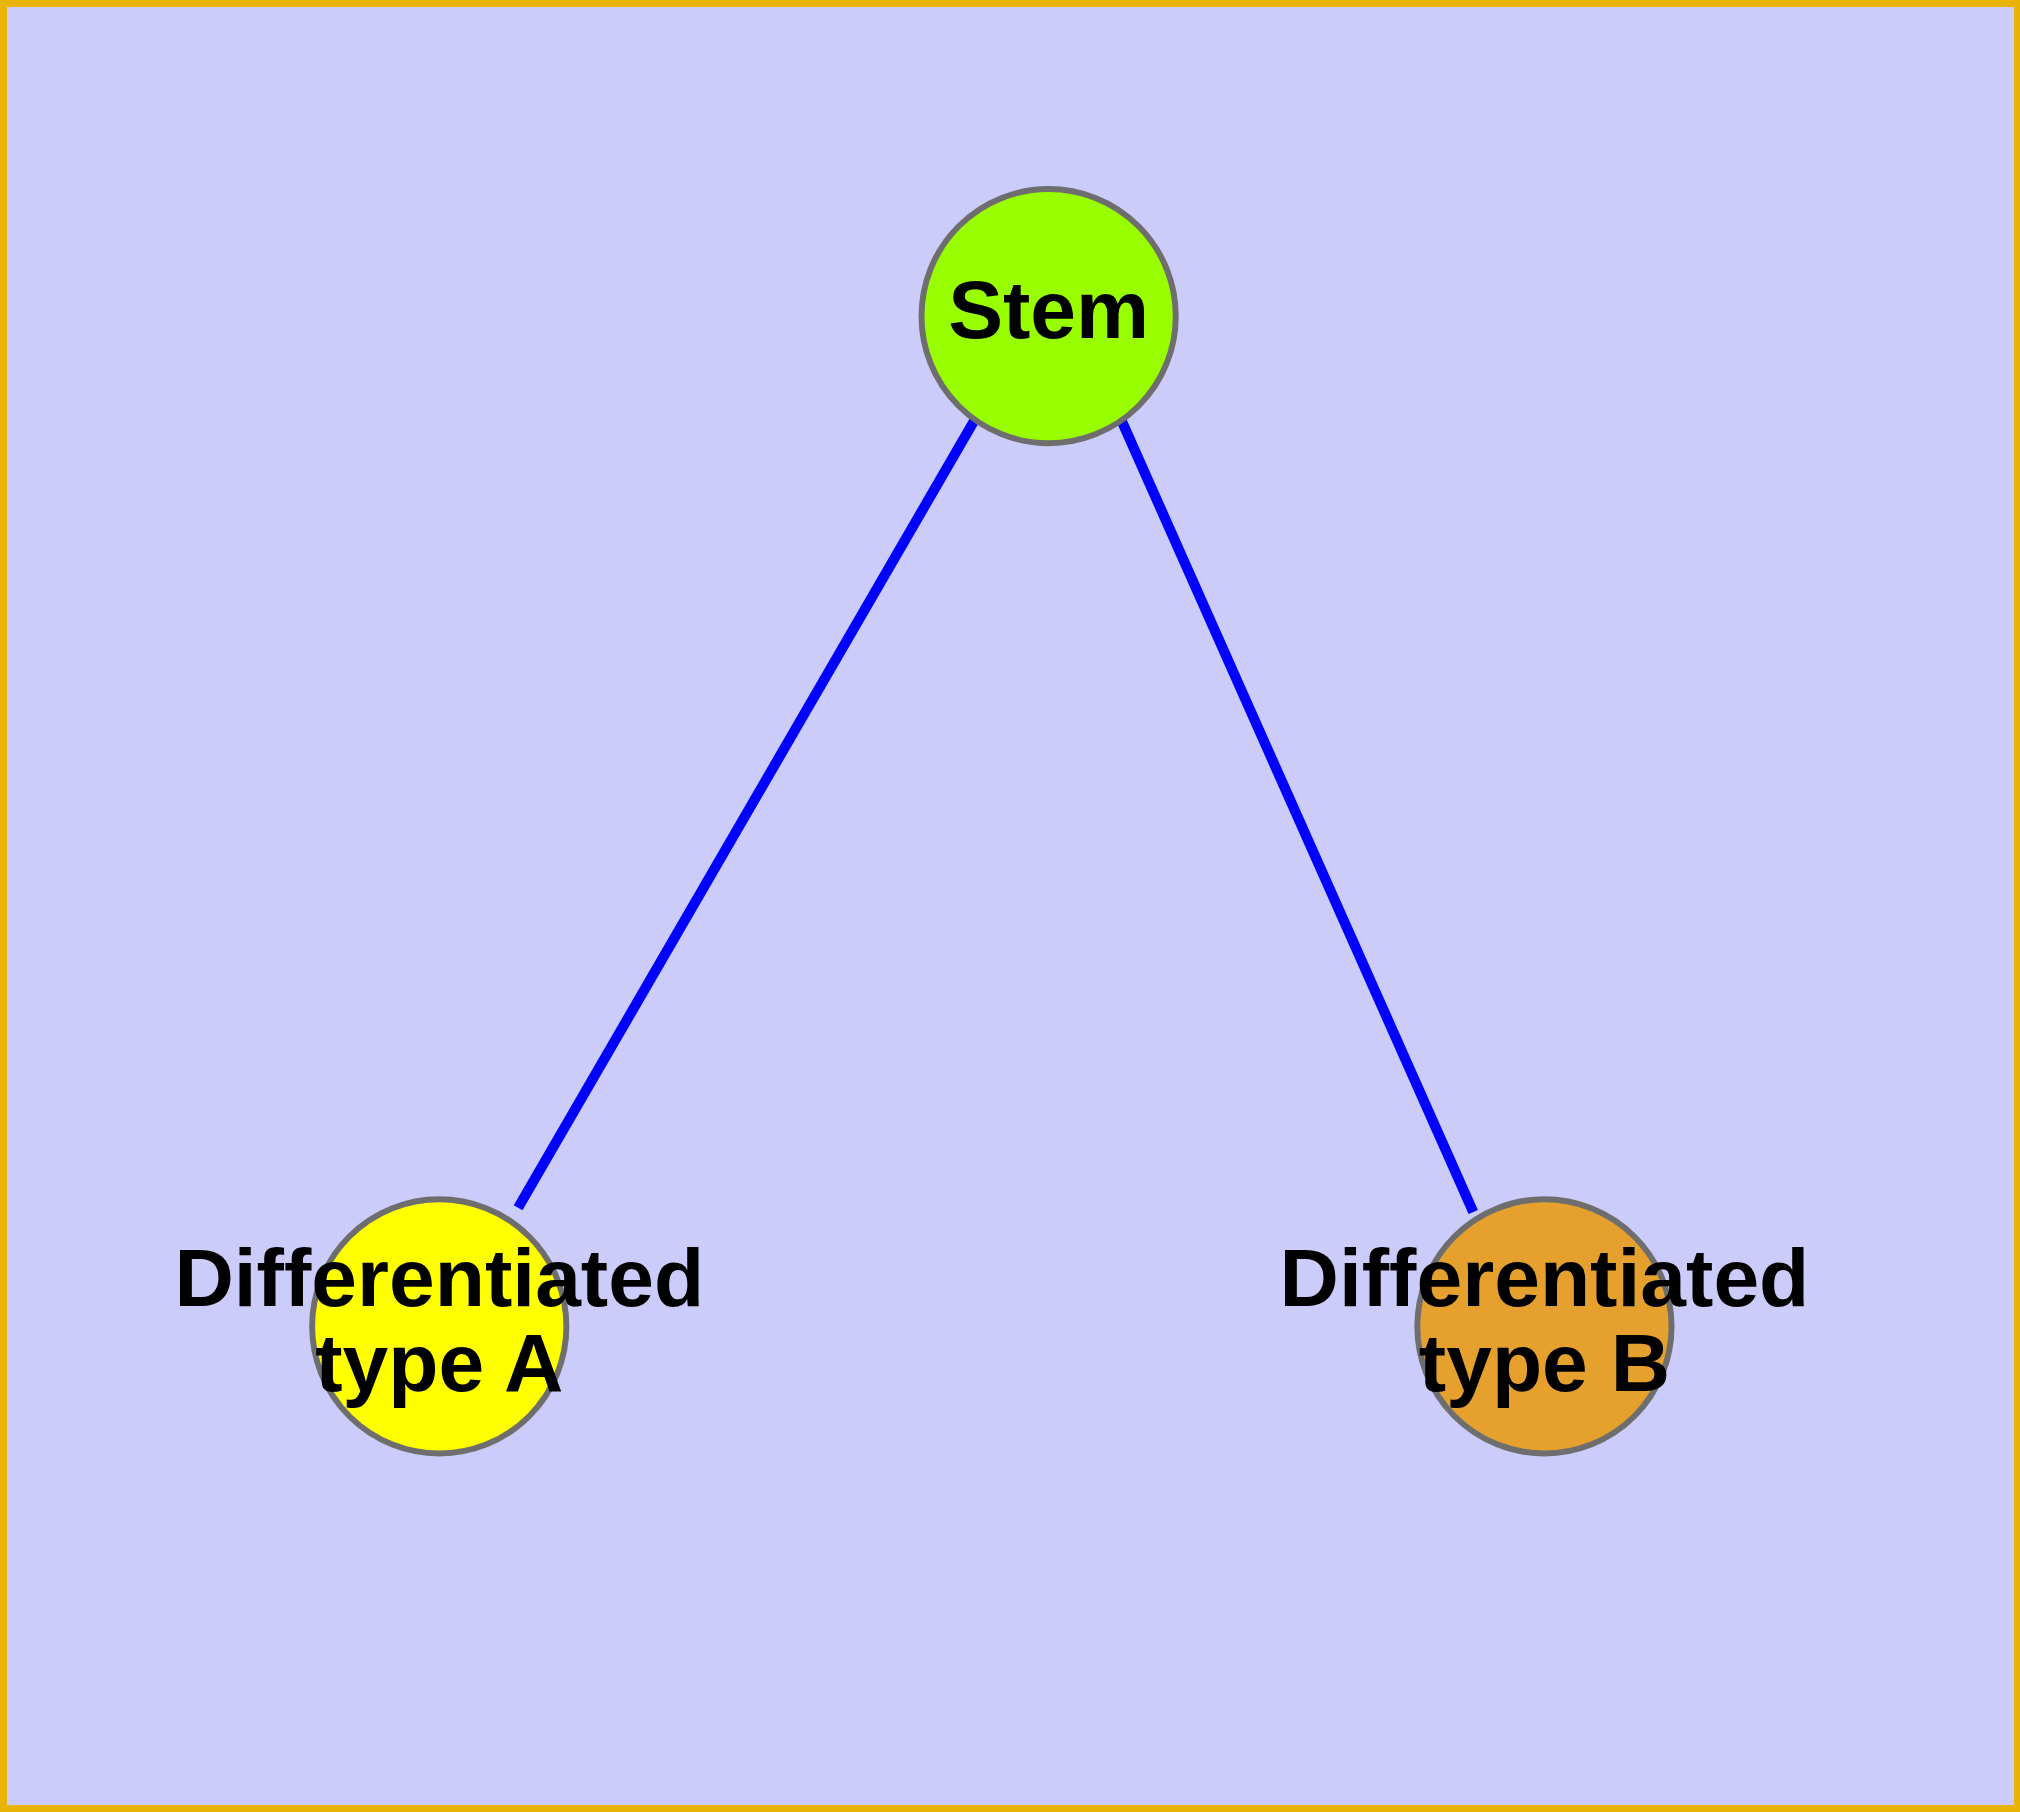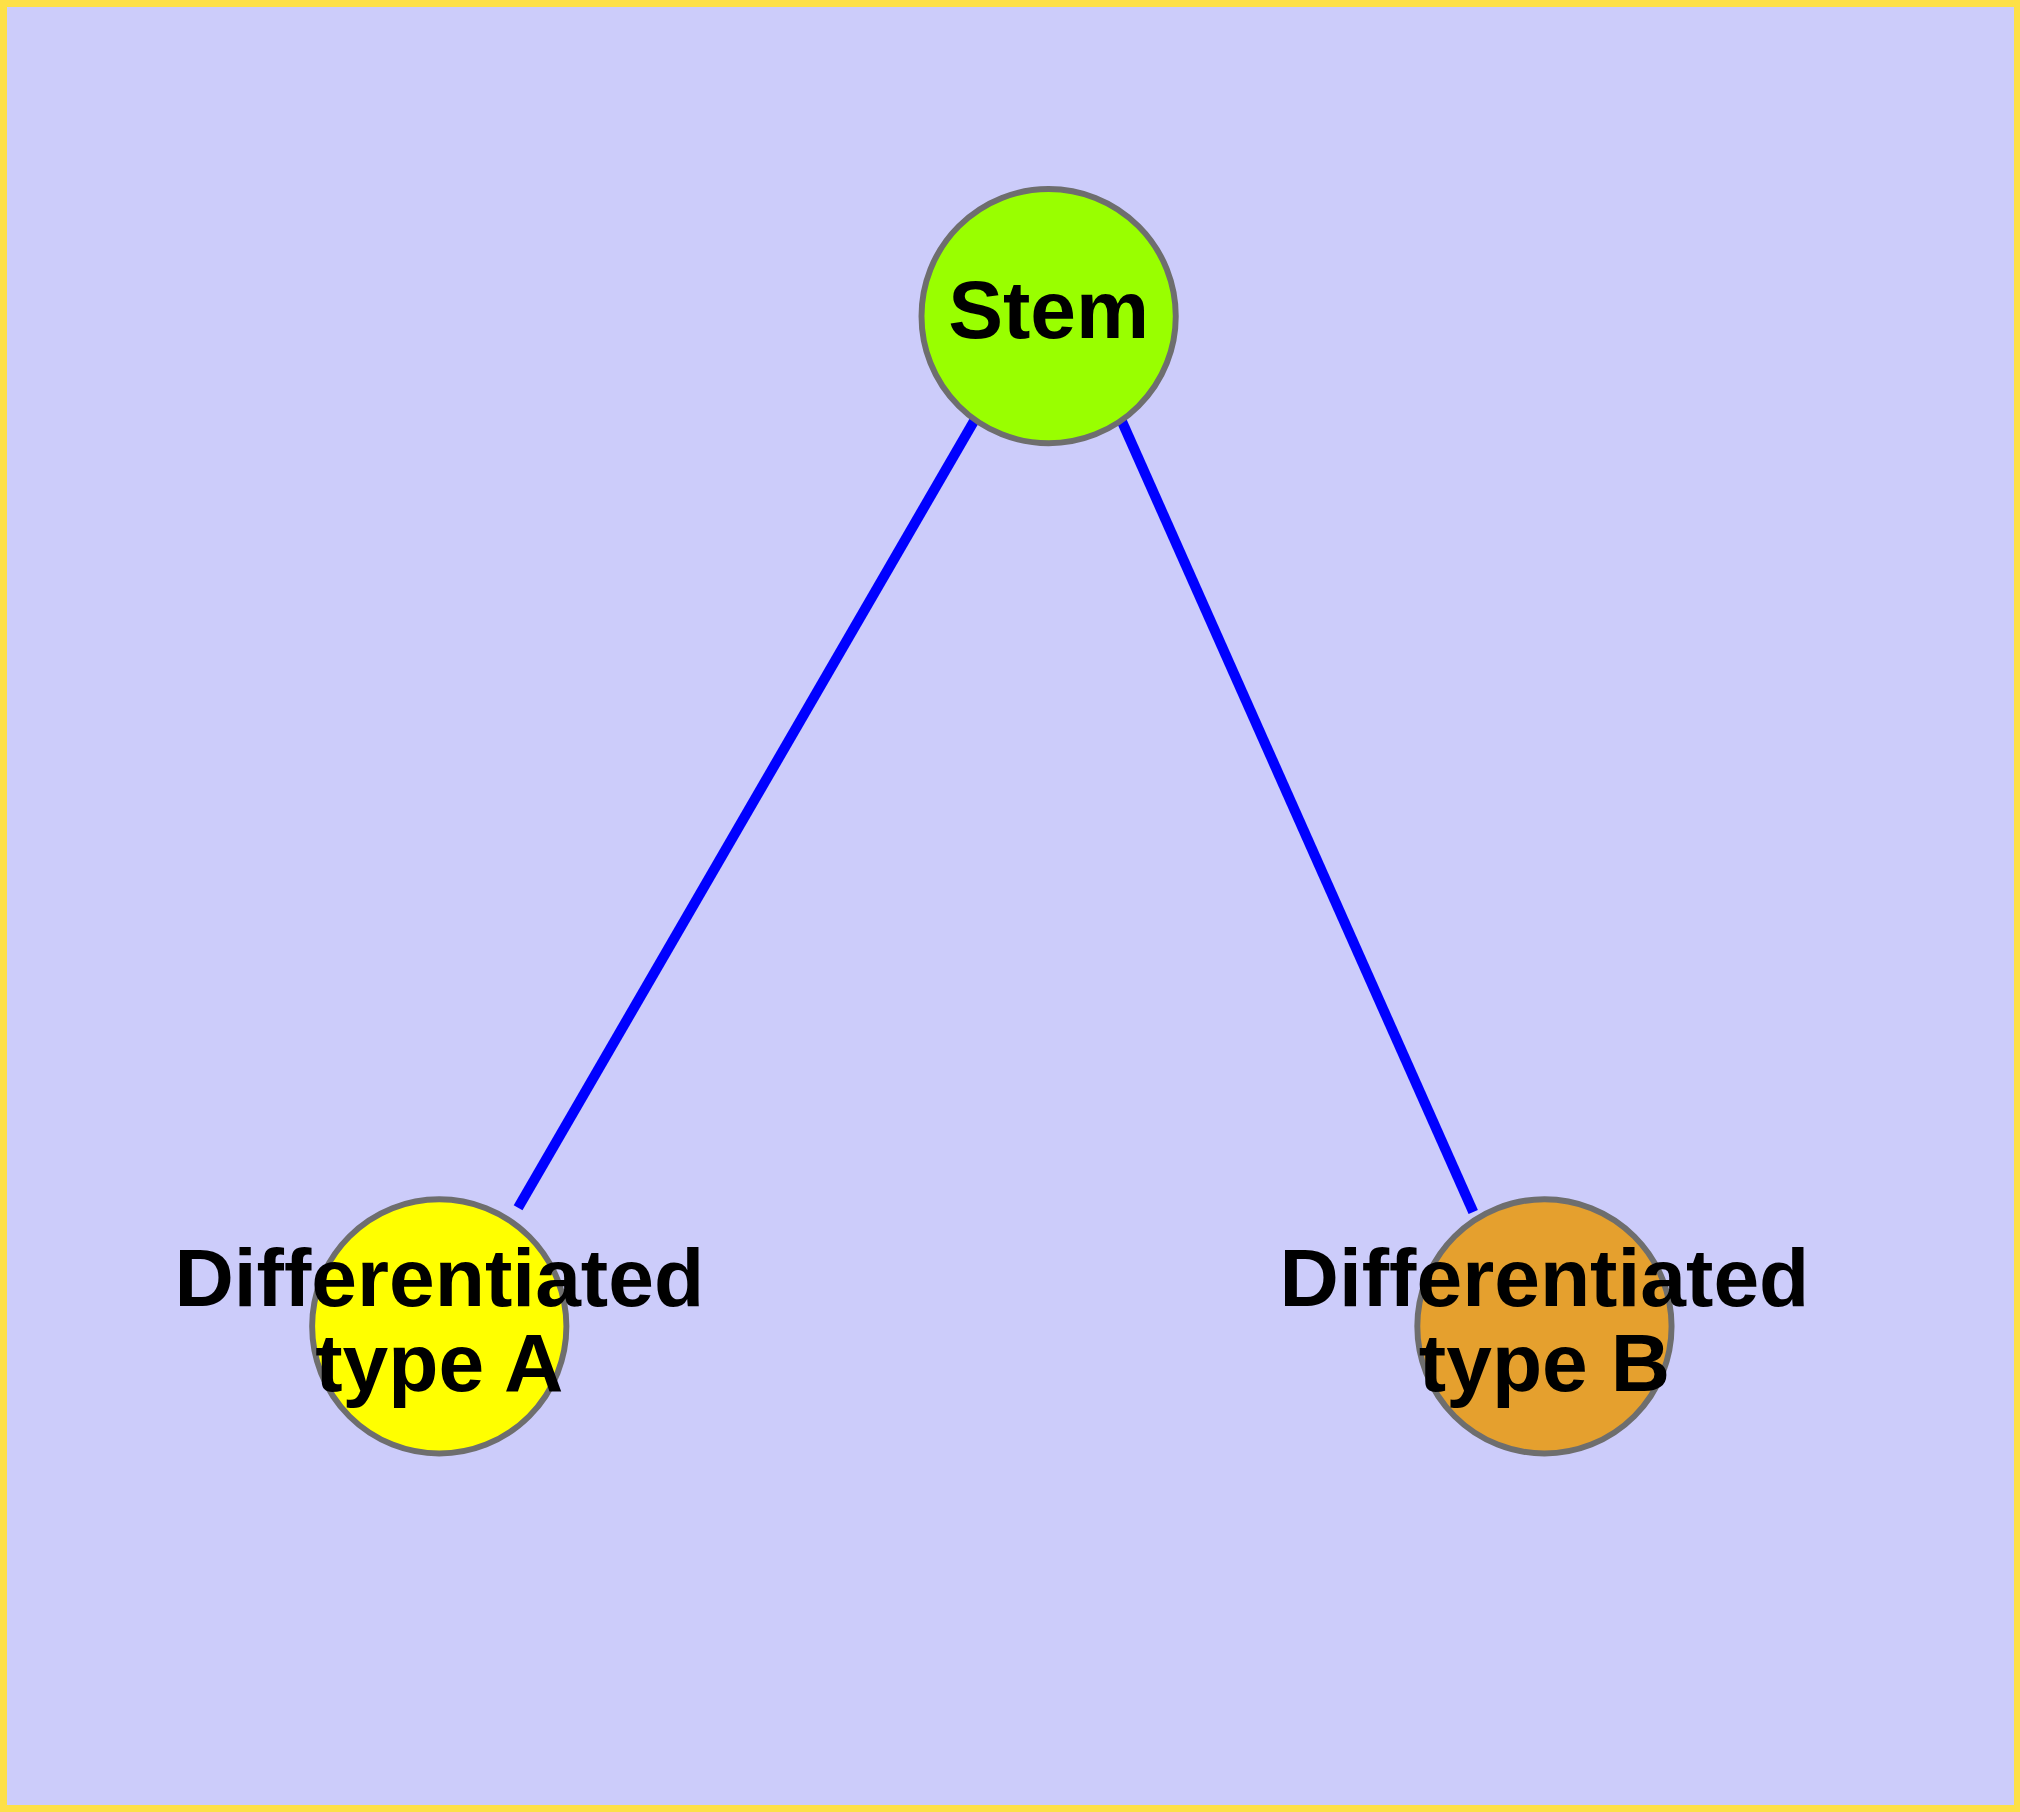--- a/index.html
+++ b/index.html
@@ -12,21 +12,21 @@
     width: 2021px;
     height: 1812px;
     overflow: hidden;
     font-family: "Liberation Sans", sans-serif;
   }
 
   #canvas {
     position: relative;
     width: 2021px;
     height: 1812px;
-    background: #fde047;
+    background: #eab308;
   }
 
   #plot-area {
     position: absolute;
     left: 6.8px;
     top: 6.8px;
     width: 2007px;
     height: 1798px;
     background: #ccccfa;
     overflow: hidden;

